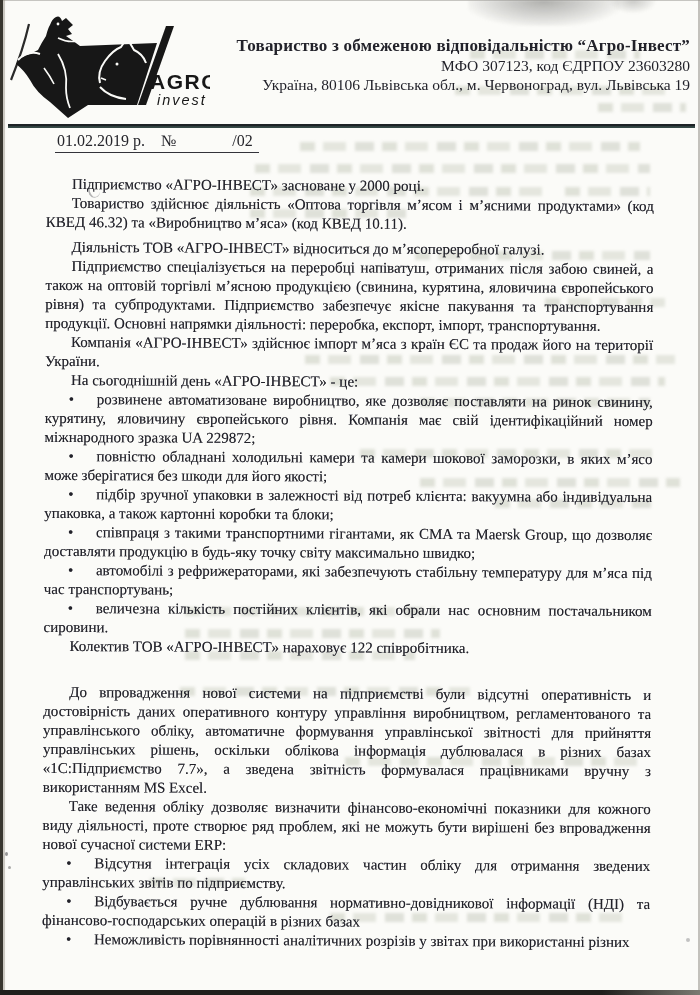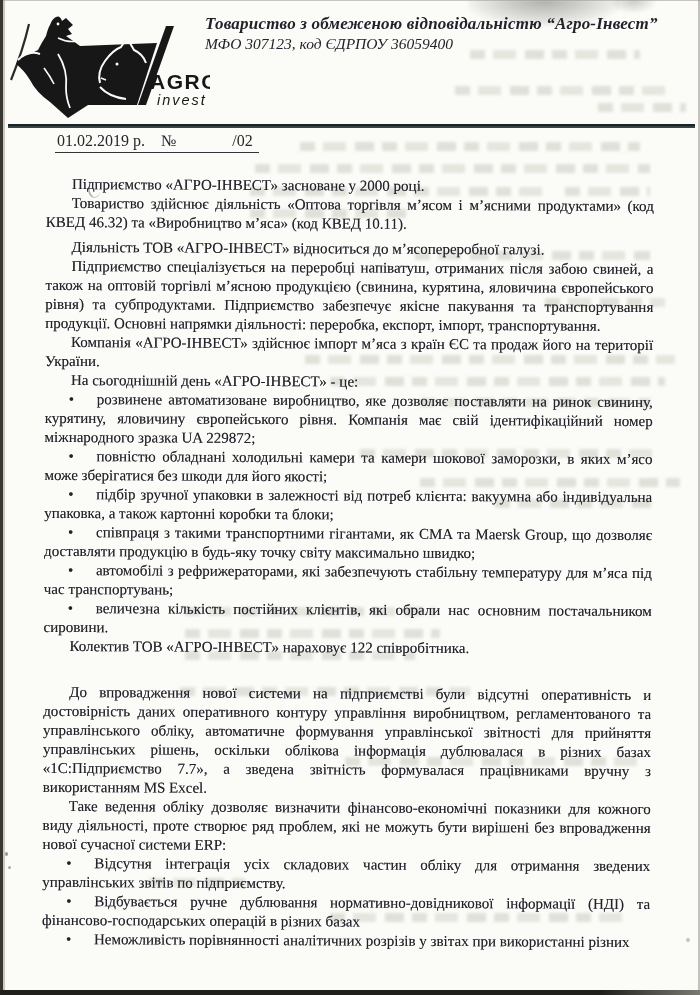--- a/index.html
+++ b/index.html
@@ -29,21 +29,21 @@
   .dot3{position:absolute;right:10px;top:938px;width:4px;height:4px;background:rgba(110,110,112,.4);border-radius:50%;}
   
   .gh{position:absolute;height:9px;opacity:.5;filter:blur(1.6px);pointer-events:none;
       background:repeating-linear-gradient(90deg,
         rgba(122,132,100,.42) 0 15px, transparent 15px 23px,
         rgba(122,132,100,.34) 23px 46px, transparent 46px 55px,
         rgba(110,120,95,.4) 55px 74px, transparent 74px 82px);}
   
   .letterhead{position:relative;height:124px;}
   .logo-svg{position:absolute;left:10px;top:12px;}
-  .head-lines{margin-left:205px;margin-right:10px;padding-top:14px;text-align:left;line-height:19.5px;font-style:italic;}
+  .head-lines{margin-left:205px;margin-right:10px;padding-top:36px;text-align:right;line-height:19.5px;}
   .lh-title{font-size:17px;font-weight:bold;letter-spacing:.2px;}
   .lh-sub{font-size:15.5px;}
   .lh-addr{font-size:15.5px;}
   .www{text-decoration:underline;text-decoration-color:#6d4a66;text-underline-offset:2px;}
   .contact-gap{display:inline-block;width:10px;}
   .rule{height:4px;margin:0 5px 0 8px;
         background:linear-gradient(180deg,#1d2326 0%,#1d2326 55%,#44605a 70%,#2a3a38 100%);}
   
   .ref{display:inline-block;margin:4px 0 0 55px;font-size:16px;
        border-bottom:1.6px solid #33333a;padding:0 6px 2px 2px;color:#26262c;}
@@ -129,21 +129,22 @@
         <circle cx="107" cy="52" r="1.5" fill="#fbfbf8"></circle>
       </g>
 
       <polygon points="156,14 164,14 136,93 128,93" fill="#171717"></polygon>
       <text x="140" y="77" font-family="Liberation Sans, sans-serif" font-size="21" font-weight="bold" letter-spacing="1.5" fill="#171717">AGRO</text>
       <text x="147" y="93" font-family="Liberation Sans, sans-serif" font-size="14.5" font-style="italic" letter-spacing="2" fill="#171717">invest</text>
     </svg>
 
     <div class="head-lines">
       <div class="lh-title">Товариство з обмеженою відповідальністю “Агро-Інвест”</div>
-      <div class="lh-sub">МФО 307123,  код ЄДРПОУ 36059400</div>
+      <div class="lh-sub">МФО 307123,  код ЄДРПОУ 23603280</div>
+      <div class="lh-addr">Україна, 80106 Львівська обл., м. Червоноград, вул. Львівська 19</div>
     </div>
   </header>
 
   <div class="rule"></div>
 
   
   <div class="ref">
     <span>01.02.2019 р.</span>
     <span class="no">№</span>
     <span class="blank"></span>

